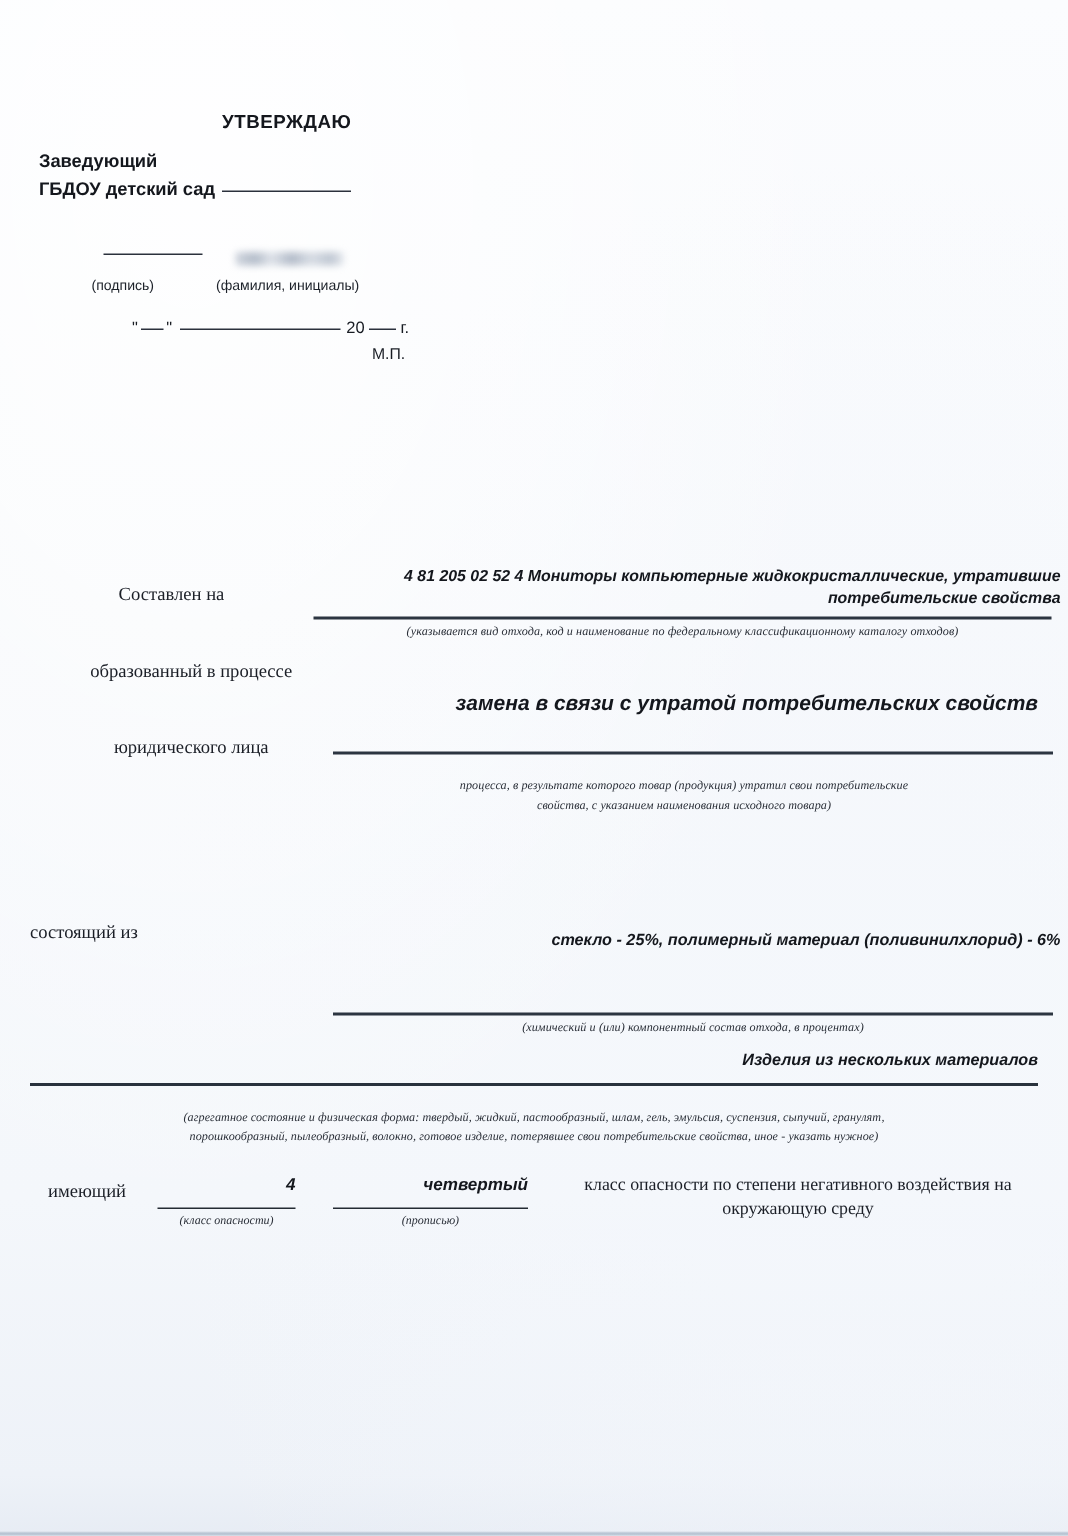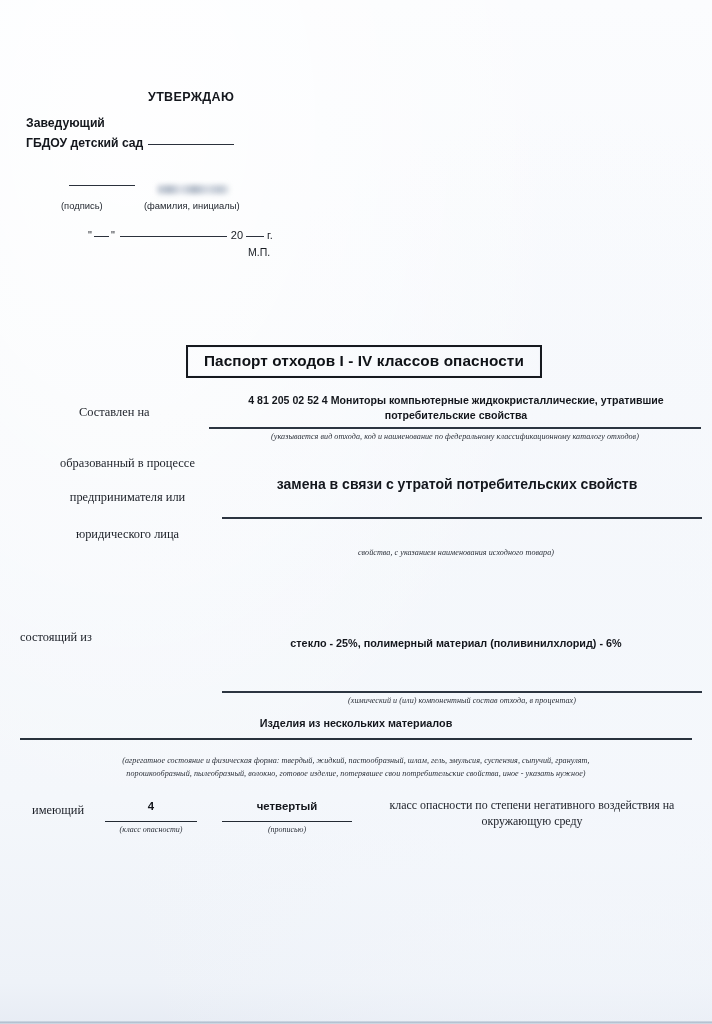--- a/index.html
+++ b/index.html
@@ -34,21 +34,21 @@
   }
   #page::after {
     content: "";
     position: absolute;
     left: 0; right: 0; bottom: 0;
     height: 3px;
     background: linear-gradient(180deg, #cdd6e2 0%, #9fb0c2 55%, #d8dfe9 100%);
     opacity: .75;
     z-index: 3;
   }
-  .abs { position: absolute; z-index: 2; margin-top: 16px; }
+  .abs { position: absolute; z-index: 2; }
 
   
   .sans-b {
     font-family: "Liberation Sans", sans-serif;
     font-weight: bold;
     color: #14171d;
   }
   .cap {
     font-family: "Liberation Serif", serif;
     font-style: italic;
@@ -131,22 +131,23 @@
     font-family: "Liberation Serif", serif;
     font-size: 12.4px;
     line-height: 17.5px;
     color: #1b1f27;
   }
   .value-b {
     font-family: "Liberation Sans", sans-serif;
     font-weight: bold;
     font-size: 10.6px;
     line-height: 15.5px;
-    text-align: center;
+    text-align: right;
     color: #14171d;
+    font-style: italic;
   }
   .rule {
     background: #2c3541;
     height: 1.5px;
     width: 100%;
   }
   .rule-dark { height: 1.7px; background: #29323d; }
 
   .small-rule {
     background: #232a33;
@@ -177,41 +178,38 @@
   <div class="abs podp-label" style="left:61px; top:184px;text-align:right;">(подпись)</div>
 
   <div class="abs podp-label" style="left:144px; top:184px;">(фамилия, инициалы)</div>
 
   <div class="abs date-row" style="left:88px; top:213px;">
     <span>"</span><span class="blank-line" style="width:15px; margin:0 2px;"></span><span>"</span><span class="blank-line" style="width:107px; margin:0 4px 0 5px;"></span><span>20</span><span class="blank-line" style="width:18px; margin:0 3px;"></span><span>г.</span>
   </div>
 
   <div class="abs mp" style="left:248px; top:230px;">М.П.</div>
 
-  <div class="abs" id="title-box" style="left:186px; top:329px;">
-    <div class="t">Паспорт отходов I - IV классов опасности</div>
-  </div>
 
   <div class="abs row-label" style="left:79px; top:388px;">Составлен на</div>
 
   <div class="abs value-b" style="left:205px; top:377px; width:502px;">4 81 205 02 52 4  Мониторы компьютерные жидкокристаллические, утратившие</div>
   <div class="abs value-b" style="left:205px; top:392px; width:502px;">потребительские свойства</div>
 
   <div class="abs rule" style="left:209px; top:411px; width:492px;"></div>
 
   <div class="abs cap" style="left:199px; top:414px; width:512px;">(указывается вид отхода, код и наименование по федеральному классификационному каталогу отходов)</div>
 
   <div class="abs row-label" style="left:40px; top:439px; width:175px; text-align:center;">образованный в процессе</div>
-  <div class="abs row-label" style="left:40px; top:473px; width:175px; text-align:center;">предпринимателя  или</div>
-  <div class="abs row-label" style="left:40px; top:510px; width:175px; text-align:center;">юридического лица</div>
+  <div class="abs row-label" style="left:40px; top:490px; width:175px; text-align:center;">юридического лица</div>
 
   <div class="abs value-b" style="left:222px; top:461px; width:470px; font-size:14px;">замена в связи с утратой потребительских свойств</div>
 
   <div class="abs rule" style="left:222px; top:501px; width:480px;"></div>
 
+  <div class="abs cap" style="left:206px; top:517px; width:500px;">процесса, в результате которого товар (продукция) утратил свои потребительские</div>
   <div class="abs cap" style="left:206px; top:530px; width:500px;">свойства, с указанием наименования исходного товара)</div>
 
   <div class="abs row-label" style="left:20px; top:613px;">состоящий из</div>
 
   <div class="abs value-b" style="left:205px; top:620px; width:502px; font-size:10.8px;">стекло - 25%, полимерный материал (поливинилхлорид) - 6%</div>
 
   <div class="abs rule" style="left:222px; top:675px; width:480px;"></div>
 
   <div class="abs cap" style="left:212px; top:678px; width:500px;">(химический и (или) компонентный состав отхода, в процентах)</div>
 

